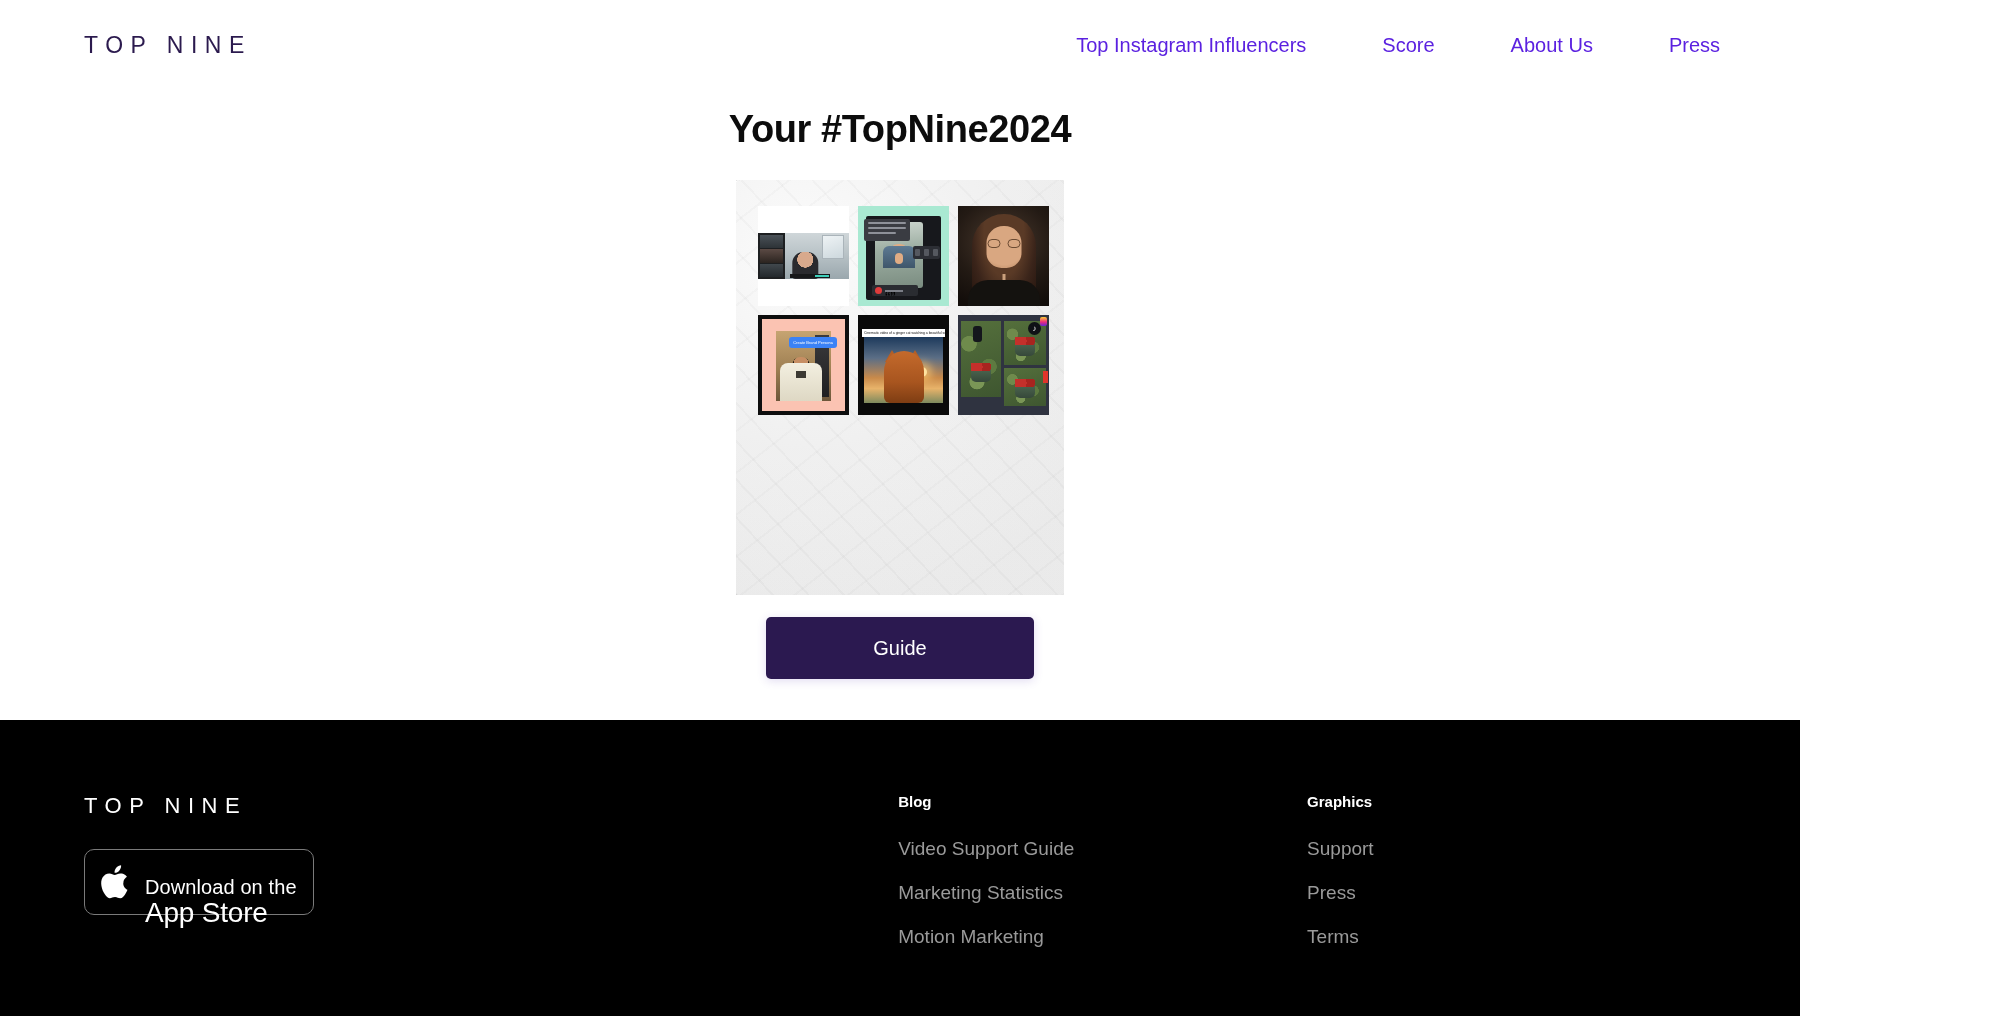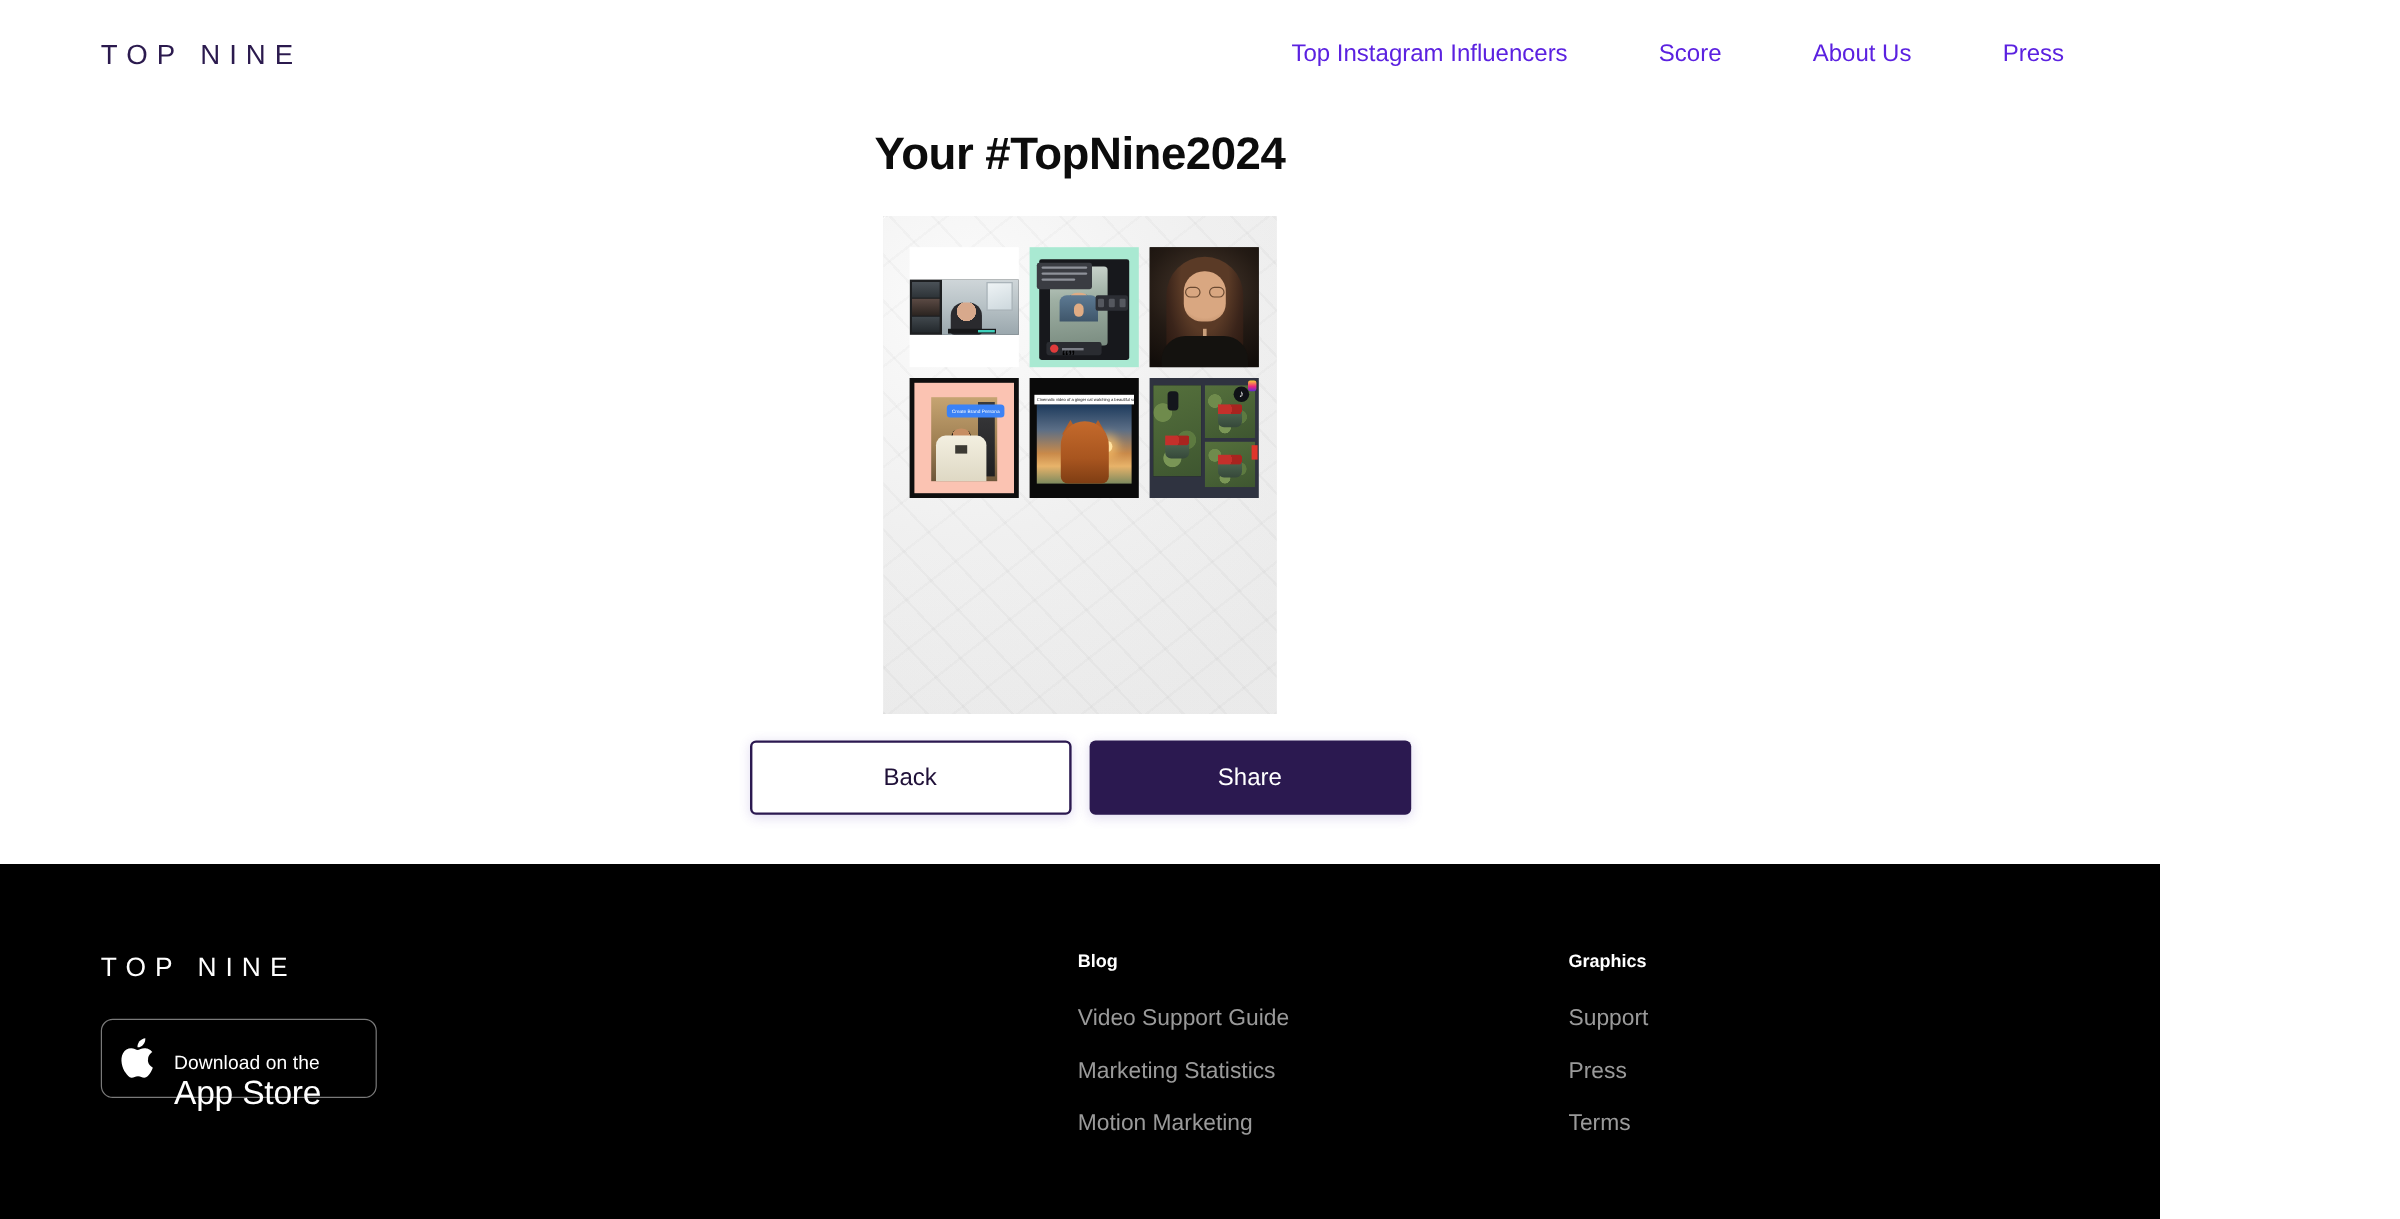--- a/index.html
+++ b/index.html
@@ -223,21 +223,21 @@
   }
   .appstore {
     margin-top: 30px;
     width: 230px; height: 66px;
     border: 1.5px solid #7a7a7a; border-radius: 10px;
     background:#000; display:flex; align-items:center; gap:12px; padding: 0 14px;
     cursor:pointer;
   }
   .apple-logo { width:34px; height:40px; flex:0 0 auto; }
   .as-text { color:#fff; line-height:1.05; }
-  .as-top { font-size: 16px; letter-spacing:.1px;margin-top:40px; }
+  .as-top { font-size: 20px; letter-spacing:.1px;margin-top:40px; }
   .as-bot { font-size: 28px; font-weight: 500; letter-spacing:-.2px; }
   .f-col { width: 456px; }
   .f-head { color:#ffffff; font-size:15px; font-weight:bold; margin-bottom: 28px; }
   .f-link { color:#9a9a9a; font-size:19px; text-decoration:none; display:block; margin-bottom: 22px; }
 </style>
 </head>
 <body>
 
 <div class="page">
 
@@ -353,22 +353,21 @@
             <div class="tick">♪</div>
             <div class="ig"></div>
             <div class="red"></div>
           </div>
 
         </div>
       </div>
     </div>
 
     <div class="actions">
-      <div class="btn-back">Back</div>
-      <div class="btn-share">Share</div>
+      <div class="btn-share">Guide</div>
     </div>
   </div>
 
   <div class="footer">
     <div class="footer-inner">
 
       <div class="f-brand-col">
         <div class="f-brand">TOP NINE</div>
         <div class="appstore">
           <svg class="apple-logo" viewBox="0 0 24 28">

